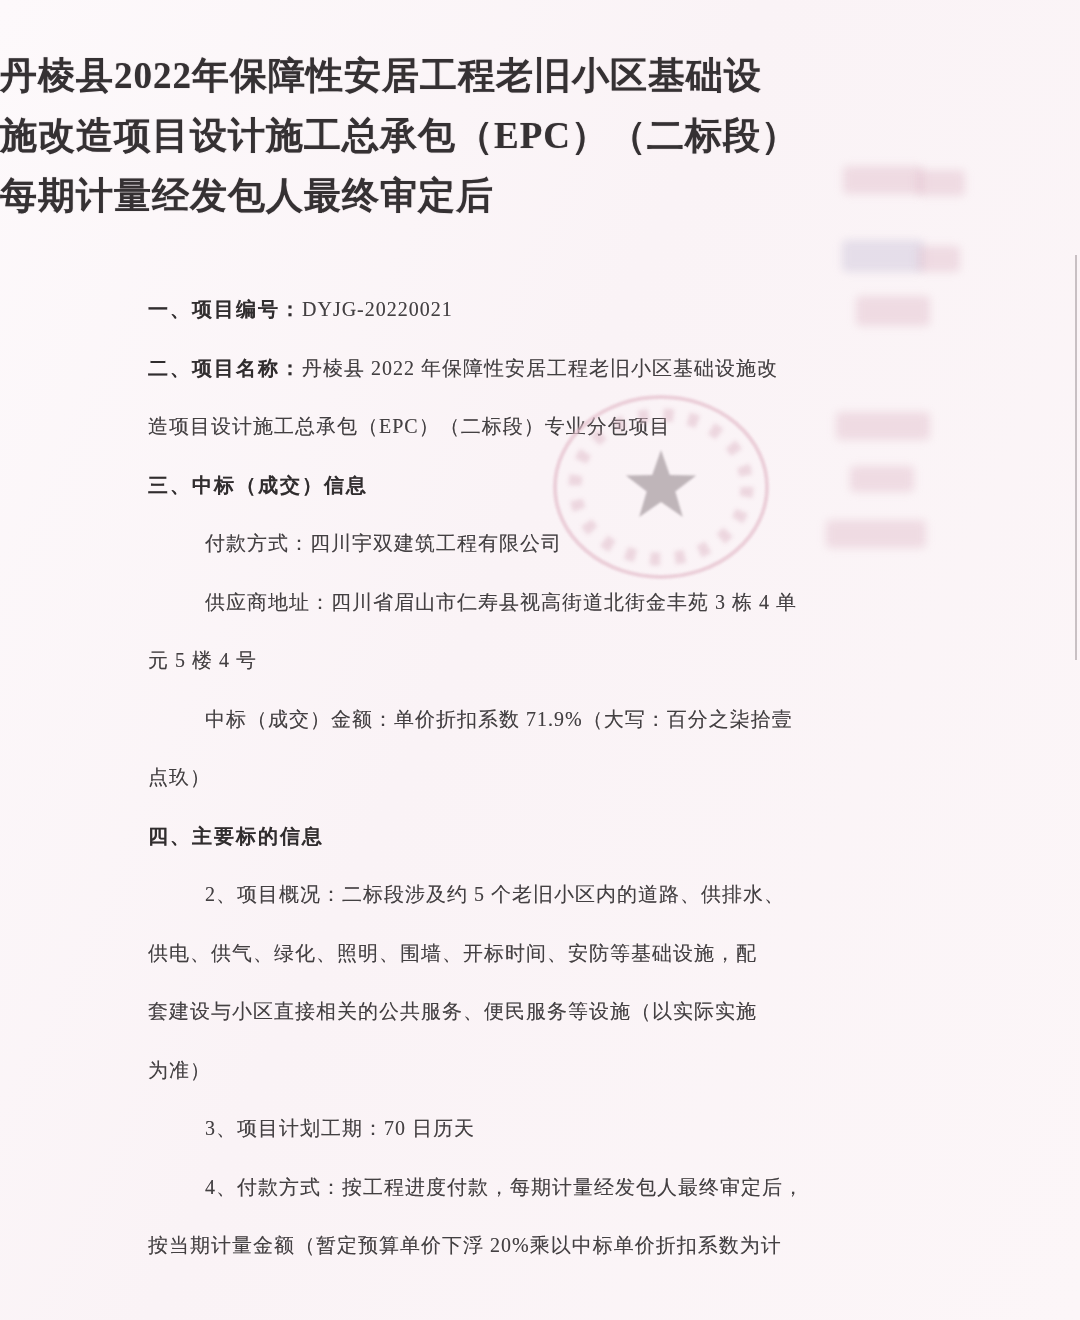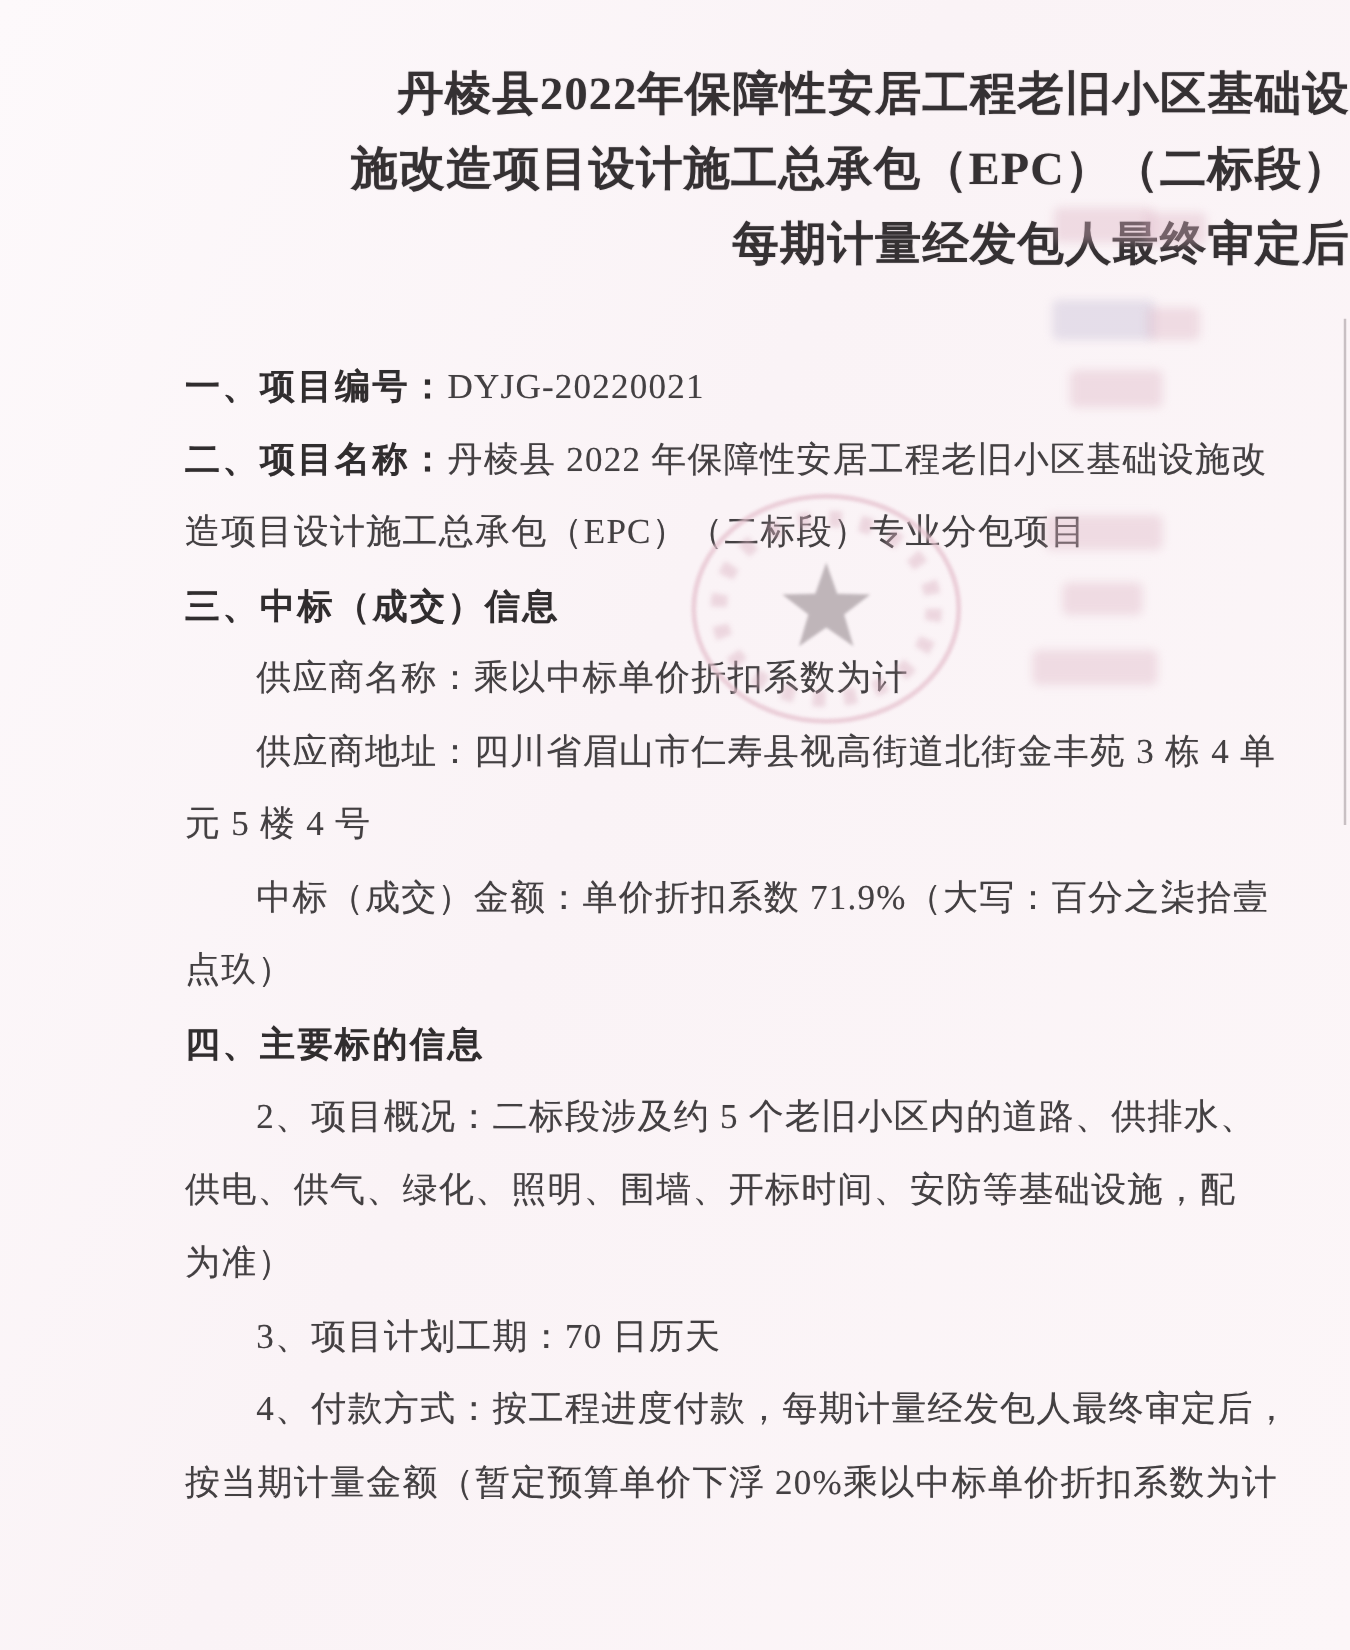--- a/index.html
+++ b/index.html
@@ -16,39 +16,39 @@
     position: relative;
   }
   .page {
     position: relative;
     width: 1080px;
     height: 1320px;
   }
   
   .title-block {
     padding-top: 46px;
-    text-align: right;
+    text-align: left;
     font-family: "Liberation Serif", serif;
     font-weight: 700;
     font-size: 37px;
     line-height: 60px;
     letter-spacing: 1px;
     color: #353133;
     text-shadow: 0 0 1px rgba(60, 50, 55, 0.45);
   }
   
   .body-block {
     margin-top: 54px;
     padding-left: 148px;
     padding-right: 120px;
   }
   .line {
     height: 58.5px;
     line-height: 58.5px;
-    font-size: 28px;
+    font-size: 20px;
     letter-spacing: 1px;
     white-space: nowrap;
     color: #434042;
     text-shadow: 0 0 0.6px rgba(70, 60, 65, 0.4);
   }
   .line .lbl {
     font-family: "Liberation Sans", sans-serif;
     font-weight: 700;
     color: #302d2e;
     letter-spacing: 2px;
@@ -94,28 +94,29 @@
     <div>丹棱县2022年保障性安居工程老旧小区基础设</div>
     <div>施改造项目设计施工总承包（EPC）（二标段）</div>
     <div>每期计量经发包人最终审定后</div>
   </div>
 
   <div class="body-block">
     <div class="line"><span class="lbl">一、项目编号：</span><span class="txt">DYJG-20220021</span></div>
     <div class="line"><span class="lbl">二、项目名称：</span><span class="txt">丹棱县 2022 年保障性安居工程老旧小区基础设施改</span></div>
     <div class="line"><span class="txt">造项目设计施工总承包（EPC）（二标段）专业分包项目</span></div>
     <div class="line"><span class="lbl">三、中标（成交）信息</span></div>
-    <div class="line ind1"><span class="txt">供应商名称：乘以中标单价折扣系数为计</span></div>
+    <div class="line ind1"><span class="txt">付款方式：四川宇双建筑工程有限公司</span></div>
     <div class="line ind1"><span class="txt">供应商地址：四川省眉山市仁寿县视高街道北街金丰苑 3 栋 4 单</span></div>
     <div class="line"><span class="txt">元 5 楼 4 号</span></div>
     <div class="line ind1"><span class="txt">中标（成交）金额：单价折扣系数 71.9%（大写：百分之柒拾壹</span></div>
     <div class="line"><span class="txt">点玖）</span></div>
     <div class="line"><span class="lbl">四、主要标的信息</span></div>
     <div class="line ind1"><span class="txt">2、项目概况：二标段涉及约 5 个老旧小区内的道路、供排水、</span></div>
     <div class="line"><span class="txt">供电、供气、绿化、照明、围墙、开标时间、安防等基础设施，配</span></div>
+    <div class="line"><span class="txt">套建设与小区直接相关的公共服务、便民服务等设施（以实际实施</span></div>
     <div class="line"><span class="txt">为准）</span></div>
     <div class="line ind1"><span class="txt">3、项目计划工期：70 日历天</span></div>
     <div class="line ind1"><span class="txt">4、付款方式：按工程进度付款，每期计量经发包人最终审定后，</span></div>
     <div class="line"><span class="txt">按当期计量金额（暂定预算单价下浮 20%乘以中标单价折扣系数为计</span></div>
   </div>
 
   <svg class="seal" viewBox="0 0 226 196">
     <defs>
       <filter id="softblur" x="-20%" y="-20%" width="140%" height="140%">
         <feGaussianBlur stdDeviation="1.3"></feGaussianBlur>

